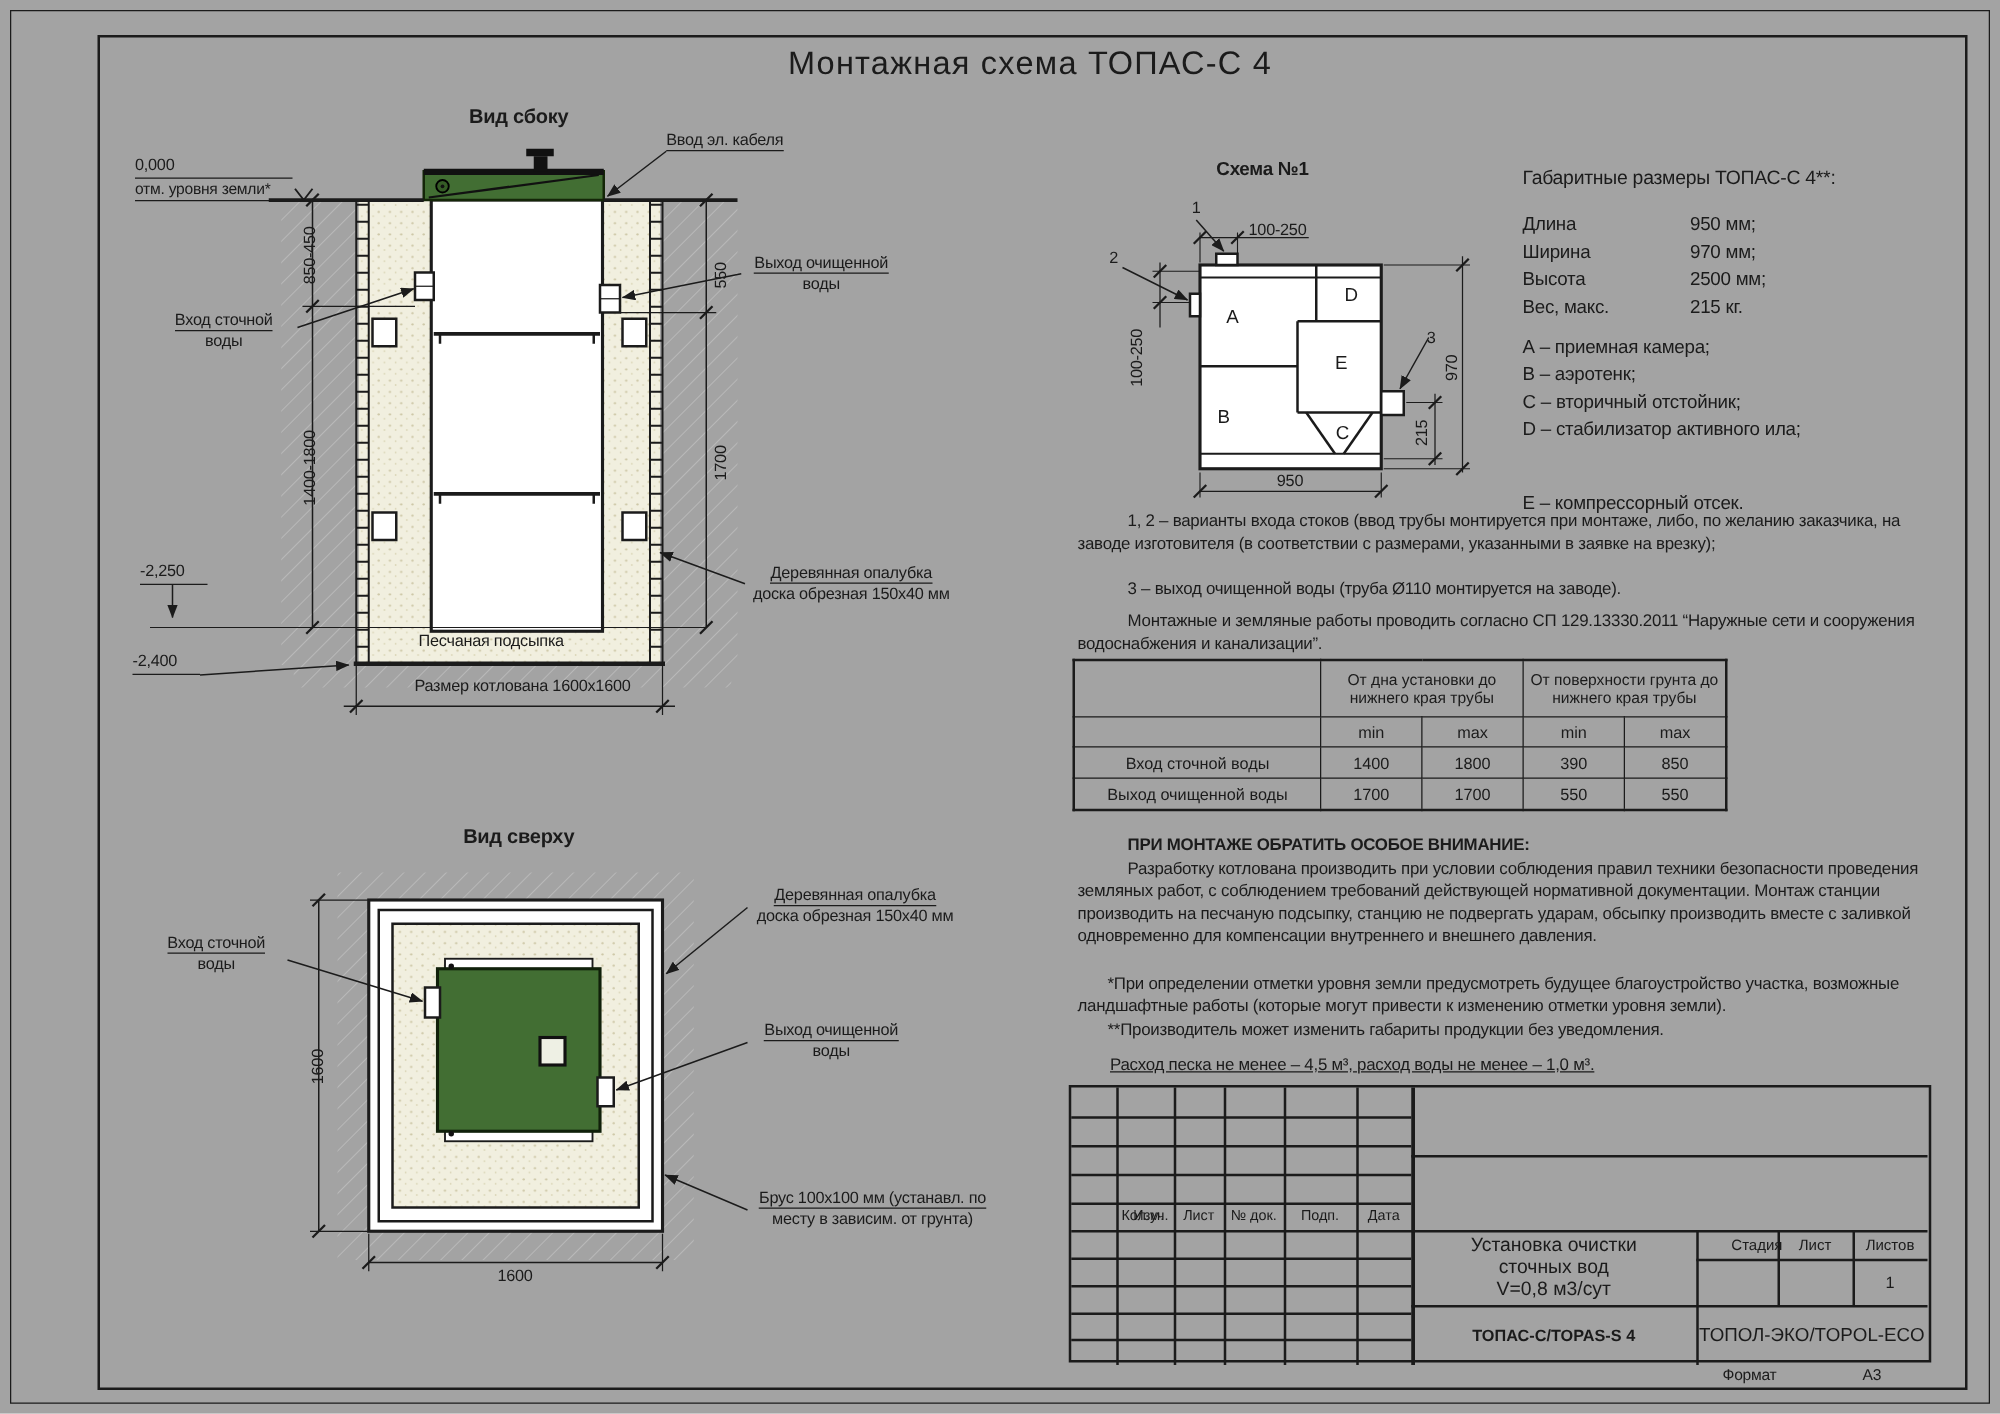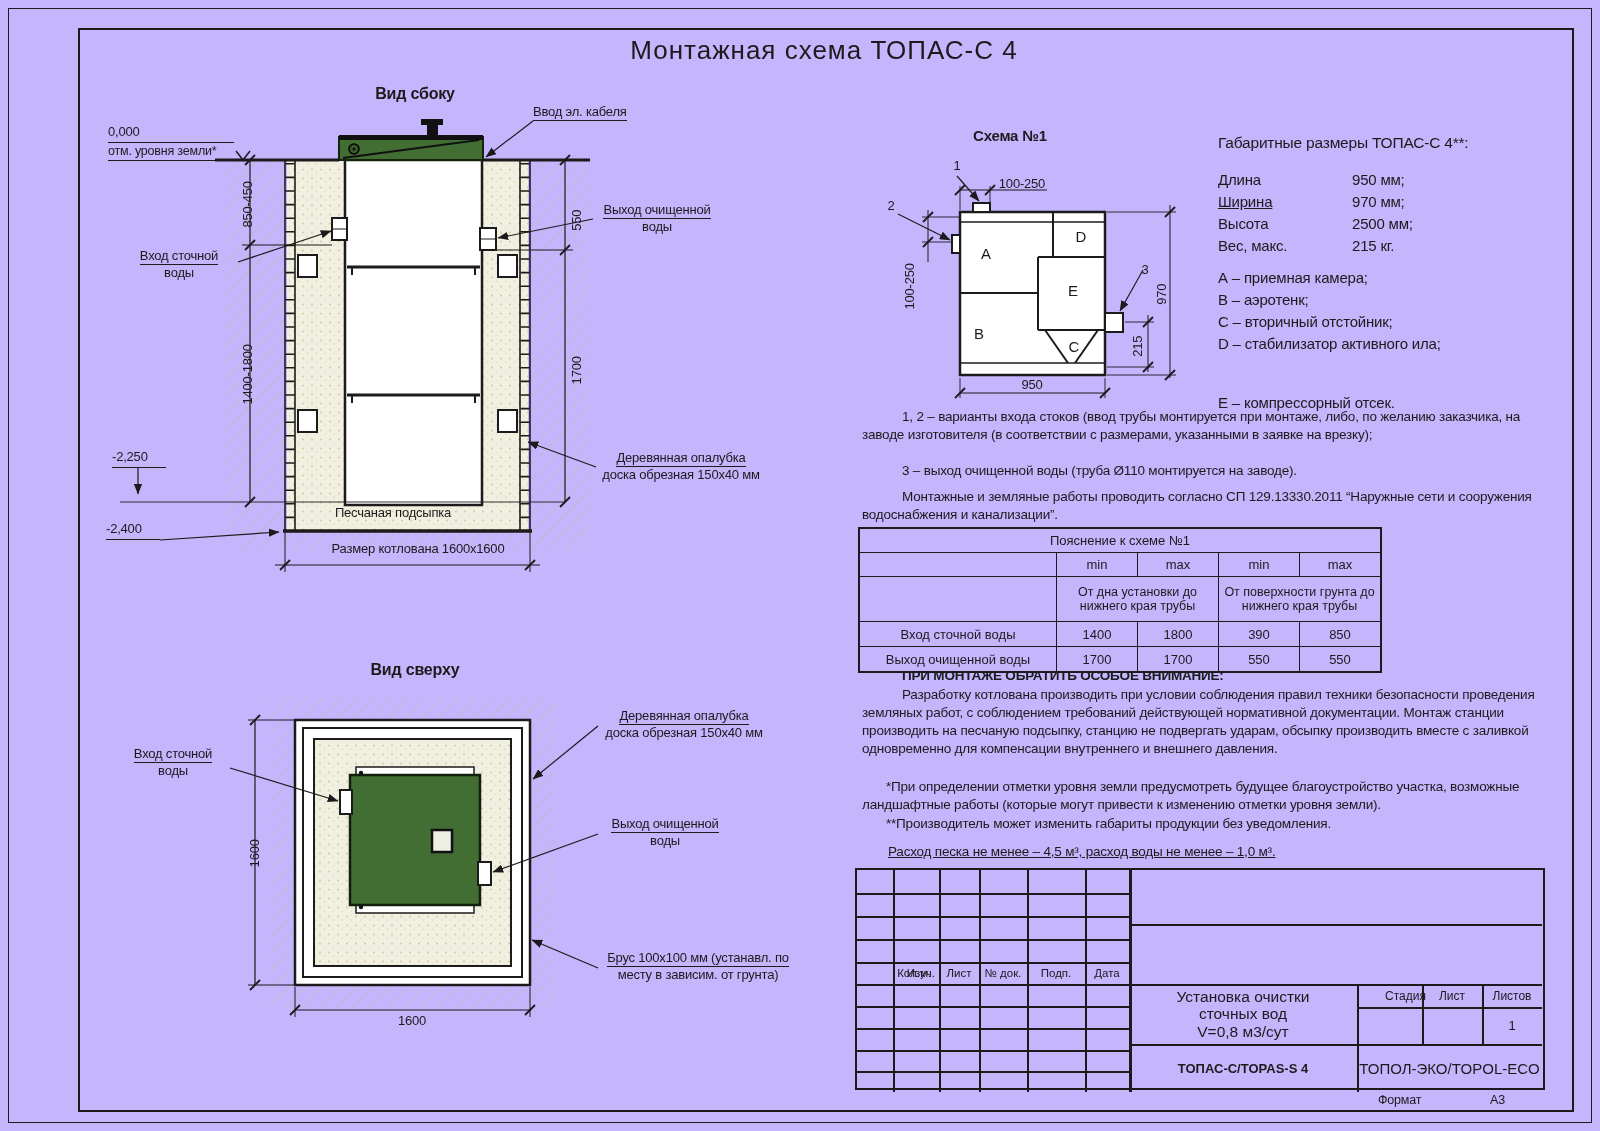--- a/index.html
+++ b/index.html
@@ -1,16 +1,16 @@
 <!DOCTYPE html>
 <html><head>
 <meta charset="utf-8">
 <style>
   html,body{margin:0;padding:0;background:#fff;}
-  #page{position:relative;width:1600px;height:1131px;background:#c4b5fd;
+  #page{position:relative;width:1600px;height:1131px;background:#a3a3a3;
         font-family:"Liberation Sans",sans-serif;color:#1b1b1b;overflow:hidden;}
   .frame{position:absolute;border:1.5px solid #1b1b1b;}
   .frame.inner{border-width:2.5px;}
   svg{position:absolute;overflow:visible;}
   .lbl{position:absolute;font-size:13px;line-height:1.28;letter-spacing:-0.2px;color:#1b1b1b;white-space:nowrap;}
   .ctr{text-align:center;}
   .rot{transform:rotate(-90deg);}
   .u{border-bottom:1.4px solid #1b1b1b;padding-bottom:1px;}
   .big{font-size:26px;letter-spacing:1px;}
   .vt{font-size:16px;font-weight:700;}
@@ -257,52 +257,49 @@
   <div class="lbl ctr" style="left:1138px;top:262px;width:14px;">3</div>
   <div class="comp" style="left:975px;top:245px;width:22px;">A</div>
   <div class="comp" style="left:968px;top:325px;width:22px;">B</div>
   <div class="comp" style="left:1063px;top:338px;width:22px;">C</div>
   <div class="comp" style="left:1070px;top:228px;width:22px;">D</div>
   <div class="comp" style="left:1062px;top:282px;width:22px;">E</div>
 
   <div class="lbl" style="left:1218px;top:133px;font-size:15.5px;">Габаритные размеры ТОПАС-С 4**:</div>
   <div class="lbl" style="left:1218px;top:170px;font-size:15px;">Длина</div>
   <div class="lbl" style="left:1352px;top:170px;font-size:15px;">950 мм;</div>
-  <div class="lbl" style="left:1218px;top:192px;font-size:15px;text-decoration:underline;">Ширина</div>
+  <div class="lbl" style="left:1218px;top:192px;font-size:15px;">Ширина</div>
   <div class="lbl" style="left:1352px;top:192px;font-size:15px;">970 мм;</div>
   <div class="lbl" style="left:1218px;top:214px;font-size:15px;">Высота</div>
   <div class="lbl" style="left:1352px;top:214px;font-size:15px;">2500 мм;</div>
   <div class="lbl" style="left:1218px;top:236px;font-size:15px;">Вес, макс.</div>
   <div class="lbl" style="left:1352px;top:236px;font-size:15px;">215 кг.</div>
   <div class="lbl" style="left:1218px;top:268px;font-size:15px;">А – приемная камера;</div>
   <div class="lbl" style="left:1218px;top:290px;font-size:15px;">В – аэротенк;</div>
   <div class="lbl" style="left:1218px;top:312px;font-size:15px;">С – вторичный отстойник;</div>
   <div class="lbl" style="left:1218px;top:334px;font-size:15px;">D – стабилизатор активного ила;</div>
   <div class="lbl" style="left:1218px;top:356px;font-size:15px;margin-top:37px;">Е – компрессорный отсек.</div>
 
   <div class="para ind" style="left:862px;top:408px;width:695px;">1, 2 – варианты входа стоков (ввод трубы монтируется при монтаже, либо, по желанию заказчика, на заводе изготовителя (в соответствии с размерами, указанными в заявке на врезку);</div>
   <div class="para ind" style="left:862px;top:462px;width:695px;">3 – выход очищенной воды (труба Ø110 монтируется на заводе).</div>
   <div class="para ind" style="left:862px;top:488px;width:695px;">Монтажные и земляные работы проводить согласно СП 129.13330.2011 “Наружные сети и сооружения водоснабжения и канализации”.</div>
 
   <table class="exp">
     <tbody>
-        <tr>
-          <td colspan="5" style="height:21px;">Пояснение к схеме №1</td>
-        </tr>
+    <tr>
+      <td style="width:190px;height:42px;"></td>
+      <td colspan="2" style="width:148px;font-size:12.5px;line-height:1.15;">От дна установки до нижнего края трубы</td>
+      <td colspan="2" style="width:148px;font-size:12.5px;line-height:1.15;">От поверхности грунта до нижнего края трубы</td>
+    </tr>
     <tr>
       <td style="height:21px;"></td>
       <td style="width:74px;">min</td>
       <td style="width:74px;">max</td>
       <td style="width:74px;">min</td>
       <td style="width:74px;">max</td>
-    </tr>
-    <tr>
-      <td style="width:190px;height:42px;"></td>
-      <td colspan="2" style="width:148px;font-size:12.5px;line-height:1.15;">От дна установки до нижнего края трубы</td>
-      <td colspan="2" style="width:148px;font-size:12.5px;line-height:1.15;">От поверхности грунта до нижнего края трубы</td>
     </tr>
     <tr>
       <td style="height:22px;">Вход сточной воды</td>
       <td>1400</td>
       <td>1800</td>
       <td>390</td>
       <td>850</td>
     </tr>
     <tr>
       <td style="height:22px;">Выход очищенной воды</td>

